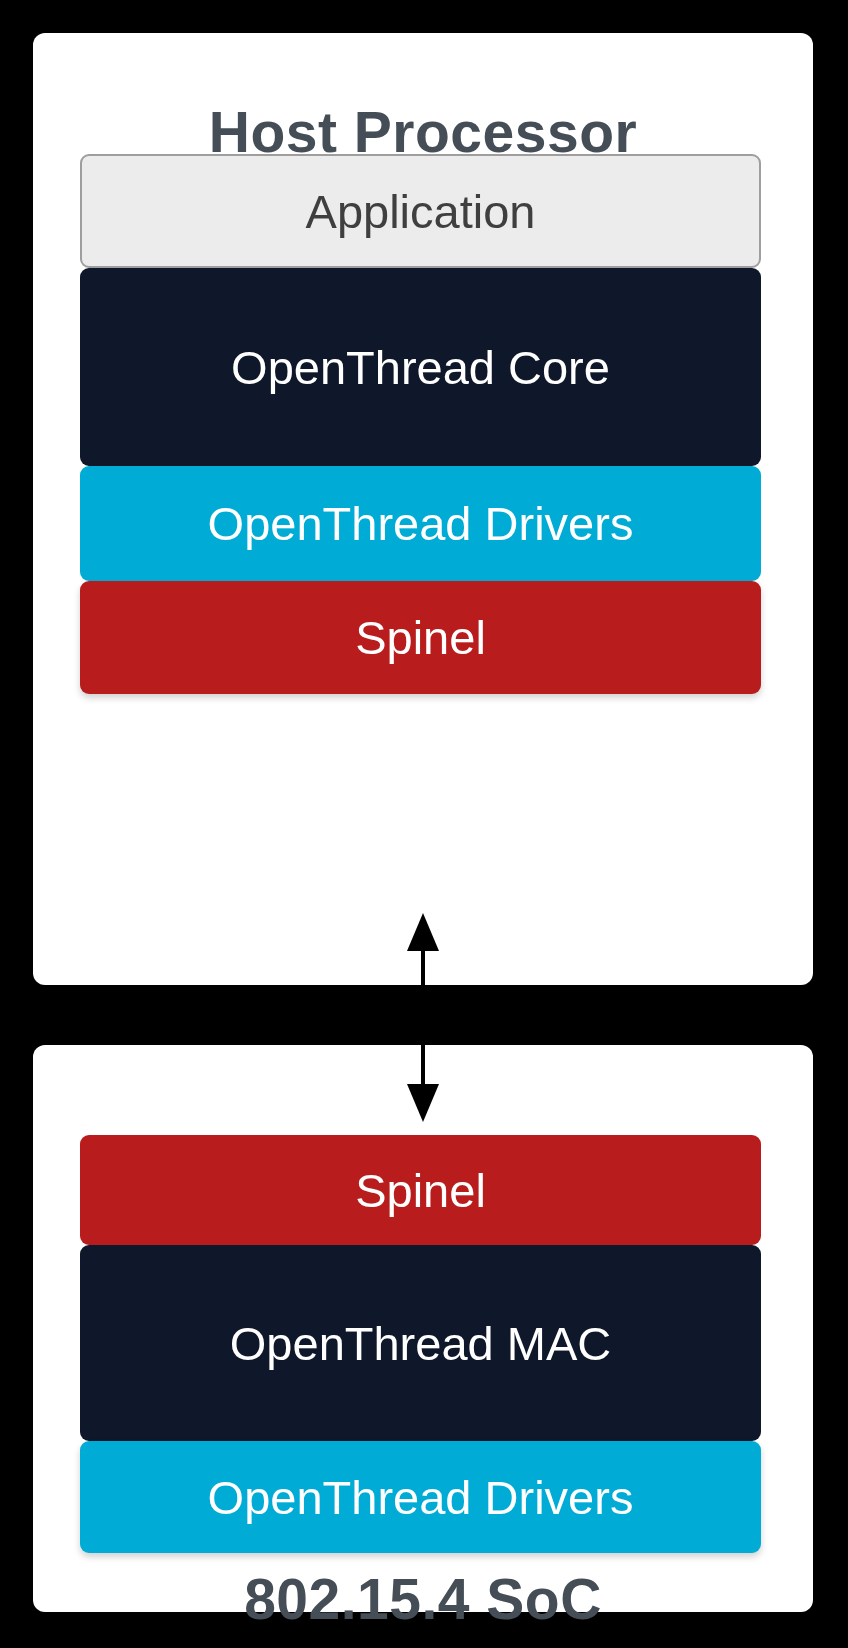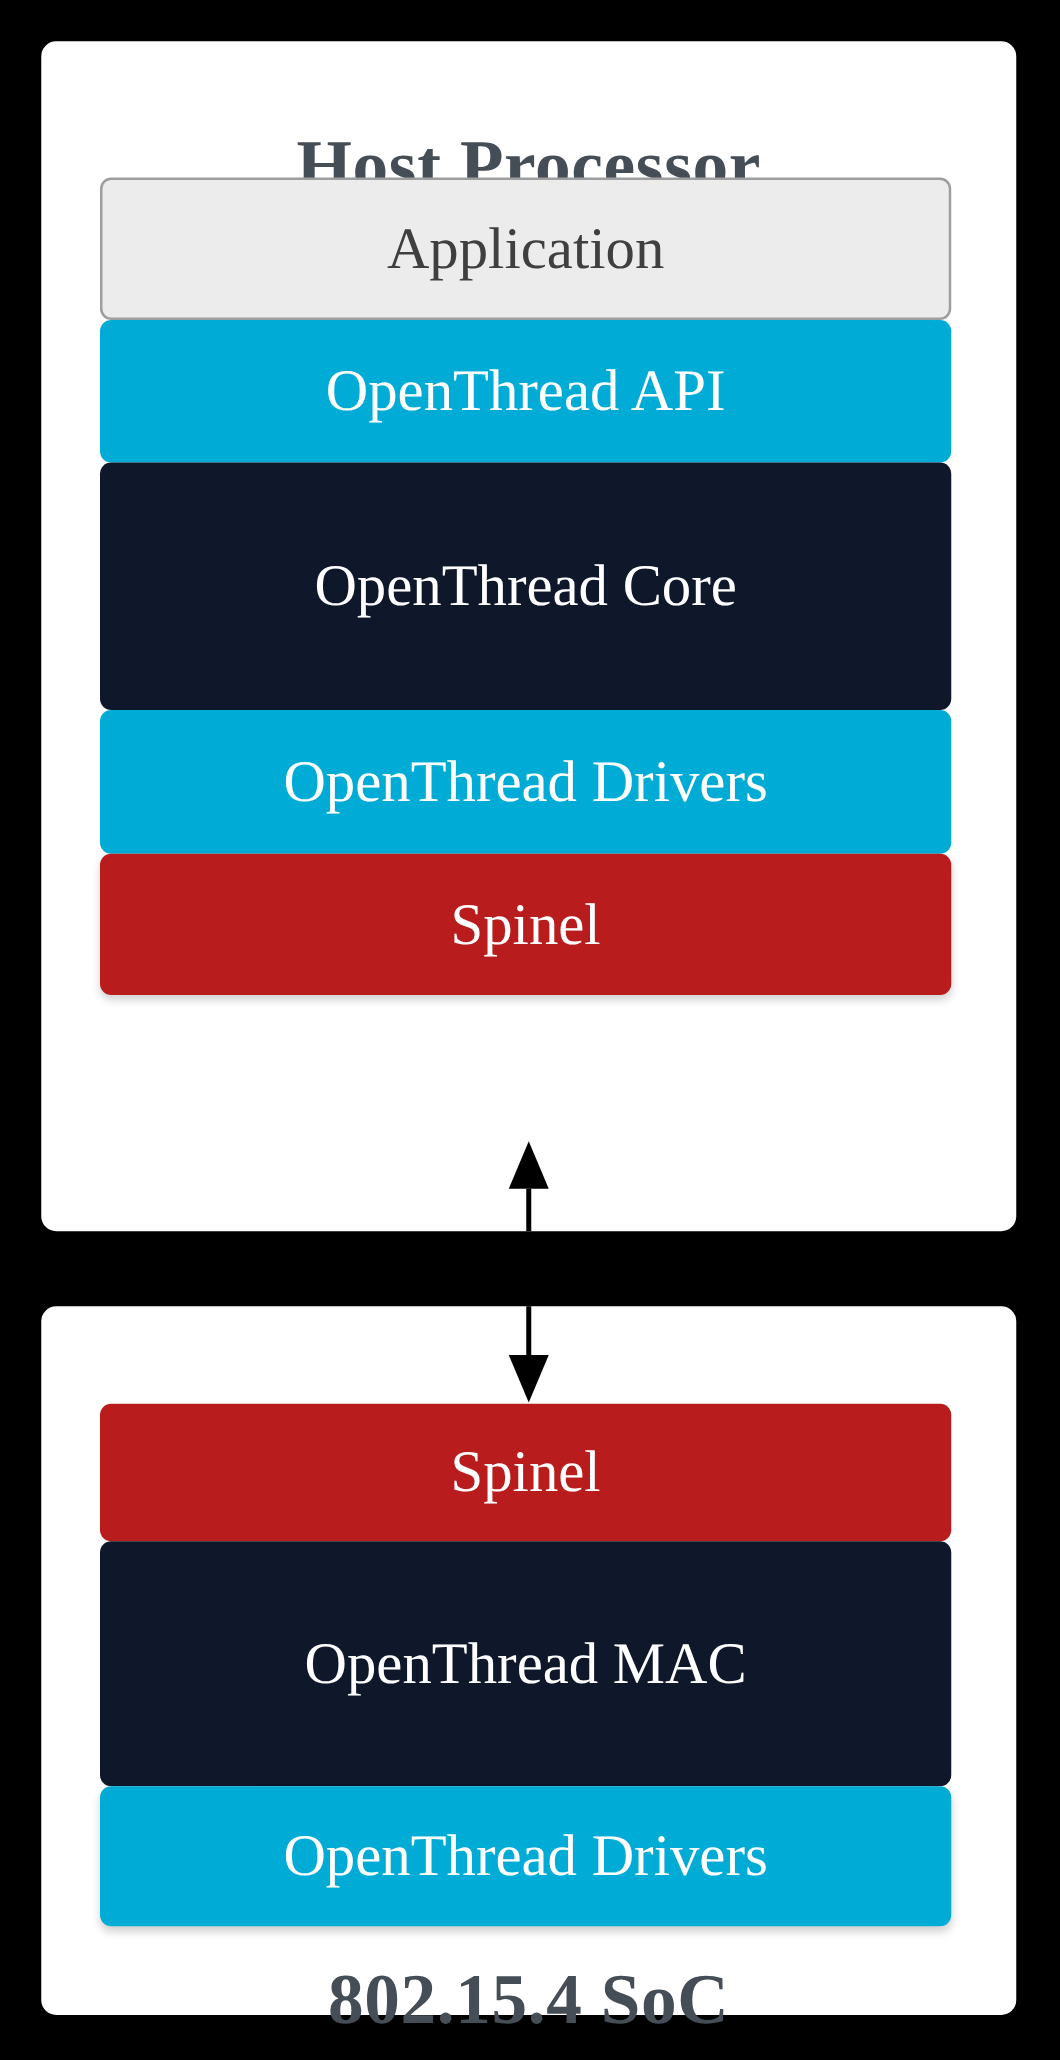--- a/index.html
+++ b/index.html
@@ -5,21 +5,21 @@
   html, body {
     margin: 0;
     padding: 0;
     background: #000000;
   }
   .canvas {
     position: relative;
     width: 848px;
     height: 1648px;
     background: #000000;
-    font-family: Liberation Serif, serif;
+    font-family: Liberation Sans, sans-serif;
     overflow: hidden;
   }
   .panel {
     position: absolute;
     left: 33px;
     width: 780px;
     background: #FFFFFF;
     border-radius: 12px;
   }
   .panel-host { top: 33px; height: 952px; }
@@ -36,20 +36,21 @@
     color: #454E56;
     letter-spacing: 0.5px;
   }
   .panel-host .panel-title { top: 0; height: 106px; padding-top: 8px; }
   .panel-soc  .panel-title { top: 453px; height: 108px; }
 
   .stack {
     position: absolute;
     left: 47px;
     right: 52px;
+    margin-top: 12px;
   }
   .panel-host .stack { top: 109px; }
   .panel-soc  .stack { top: 78px; }
 
   .layer {
     display: flex;
     align-items: center;
     justify-content: center;
     border-radius: 9px;
     font-size: 47px;
@@ -110,23 +111,20 @@
 
 <div class="canvas">
 
   <section class="panel panel-host">
     <h1 class="panel-title">Host Processor</h1>
 
     <div class="stack">
       <div class="layer layer-external h114">
         <span>Application</span>
       </div>
-      <div class="layer fill-cyan h114">
-        <span>OpenThread API</span>
-      </div>
       <div class="layer fill-blue h198">
         <span>OpenThread Core</span>
       </div>
       <div class="layer fill-cyan h115">
         <span>OpenThread Drivers</span>
       </div>
       <div class="layer fill-red h113 shadowed">
         <span>Spinel</span>
       </div>
     </div>

